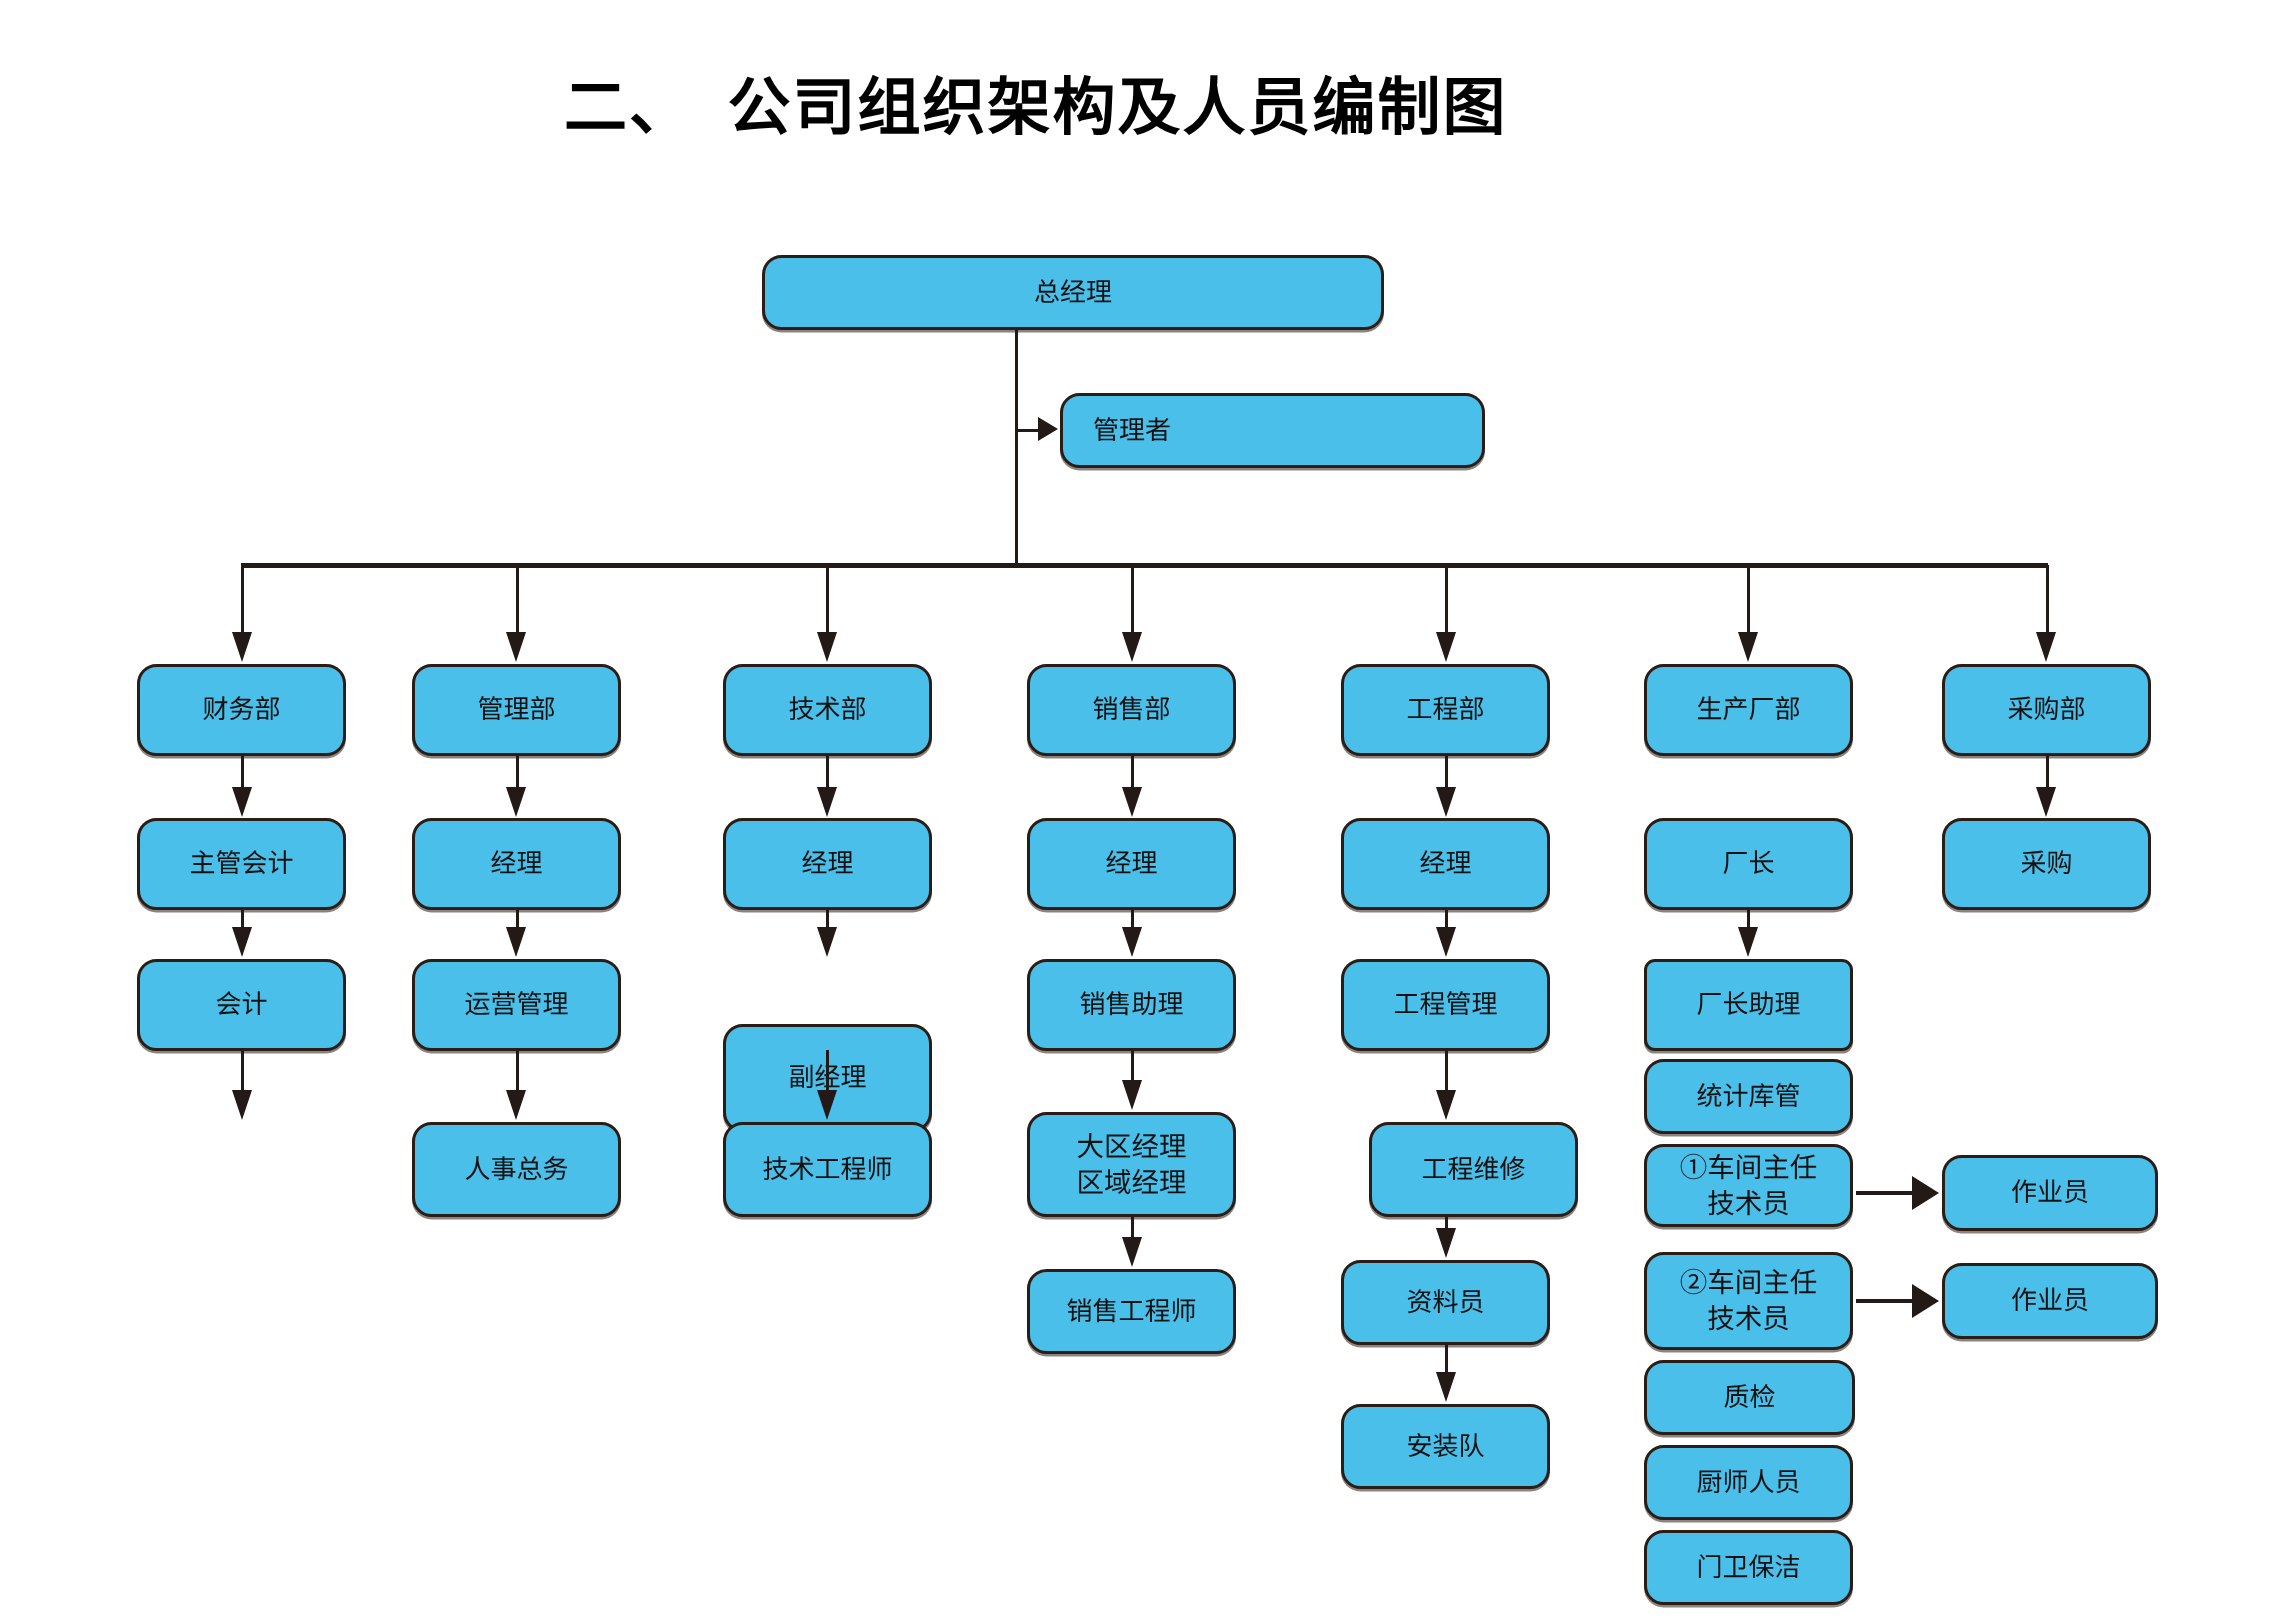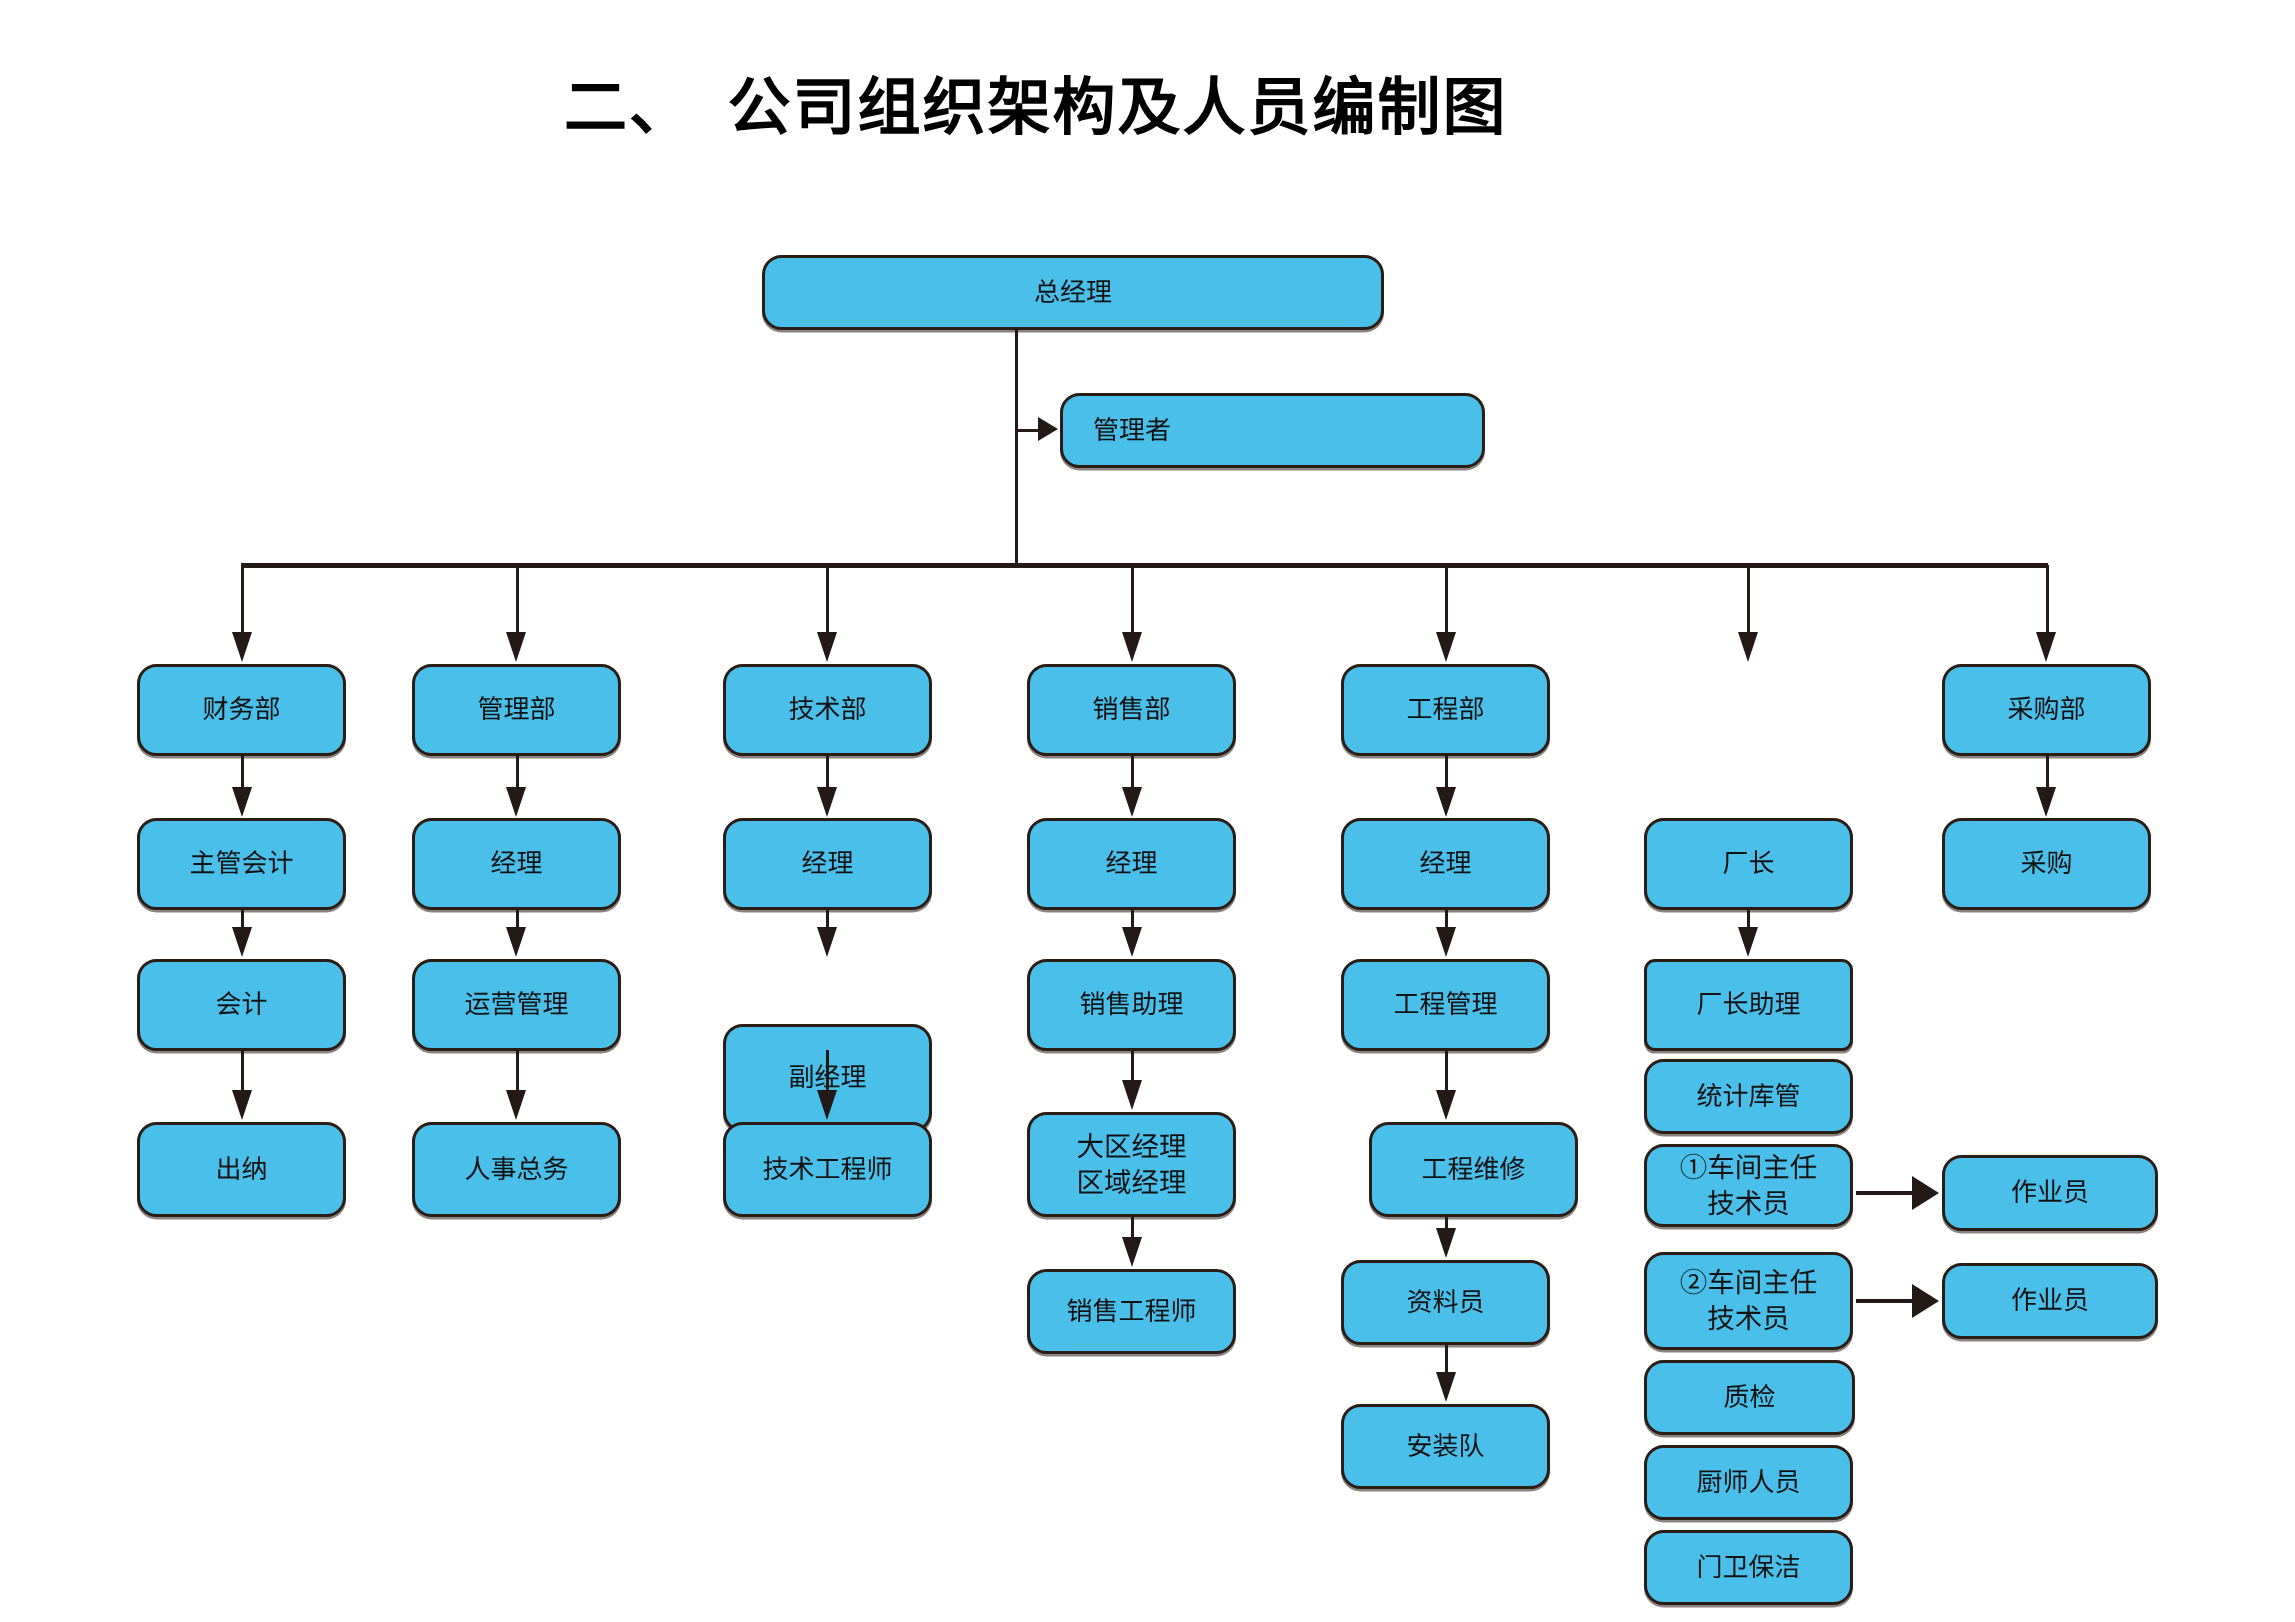--- a/index.html
+++ b/index.html
@@ -102,20 +102,21 @@
   <div class="vline" style="left:1747px;top:565px;height:67px;"></div>
   <div class="ah-down" style="left:1738px;top:632px;"></div>
   <div class="vline" style="left:2046px;top:565px;height:67px;"></div>
   <div class="ah-down" style="left:2036px;top:632px;"></div>
 
   <div class="box" style="left:137px;top:664px;width:209px;height:92px;">财务部</div>
   <div class="box" style="left:412px;top:664px;width:209px;height:92px;">管理部</div>
   <div class="box" style="left:723px;top:664px;width:209px;height:92px;">技术部</div>
   <div class="box" style="left:1027px;top:664px;width:209px;height:92px;">销售部</div>
   <div class="box" style="left:1341px;top:664px;width:209px;height:92px;">工程部</div>
+  <div class="box" style="left:1644px;top:664px;width:209px;height:92px;">生产厂部</div>
   <div class="box" style="left:1942px;top:664px;width:209px;height:92px;">采购部</div>
 
   <div class="vline" style="left:241px;top:756px;height:31px;"></div>
   <div class="ah-down" style="left:232px;top:787px;"></div>
   <div class="vline" style="left:516px;top:756px;height:31px;"></div>
   <div class="ah-down" style="left:506px;top:787px;"></div>
   <div class="vline" style="left:826px;top:756px;height:31px;"></div>
   <div class="ah-down" style="left:817px;top:787px;"></div>
   <div class="vline" style="left:1131px;top:756px;height:31px;"></div>
   <div class="ah-down" style="left:1122px;top:787px;"></div>
@@ -156,21 +157,20 @@
   <div class="ah-down" style="left:232px;top:1090px;"></div>
   <div class="vline" style="left:516px;top:1050px;height:40px;"></div>
   <div class="ah-down" style="left:506px;top:1090px;"></div>
   <div class="vline" style="left:826px;top:1050px;height:40px;"></div>
   <div class="ah-down" style="left:817px;top:1090px;"></div>
   <div class="vline" style="left:1131px;top:1050px;height:30px;"></div>
   <div class="ah-down" style="left:1122px;top:1080px;"></div>
   <div class="vline" style="left:1445px;top:1050px;height:40px;"></div>
   <div class="ah-down" style="left:1436px;top:1090px;"></div>
 
-  <div class="box" style="left:137px;top:1122px;width:209px;height:95px;">出纳</div>
   <div class="box" style="left:412px;top:1122px;width:209px;height:95px;">人事总务</div>
   <div class="box" style="left:723px;top:1122px;width:209px;height:95px;">技术工程师</div>
   <div class="box two-line" style="left:1027px;top:1112px;width:209px;height:105px;">大区经理
 区域经理</div>
   <div class="box" style="left:1341px;top:1122px;width:209px;height:95px;margin-left:28px;">工程维修</div>
 
   <div class="vline" style="left:1131px;top:1217px;height:19.6px;"></div>
   <div class="ah-down" style="left:1122px;top:1237px;"></div>
   <div class="box" style="left:1027px;top:1269px;width:209px;height:85px;">销售工程师</div>
 

